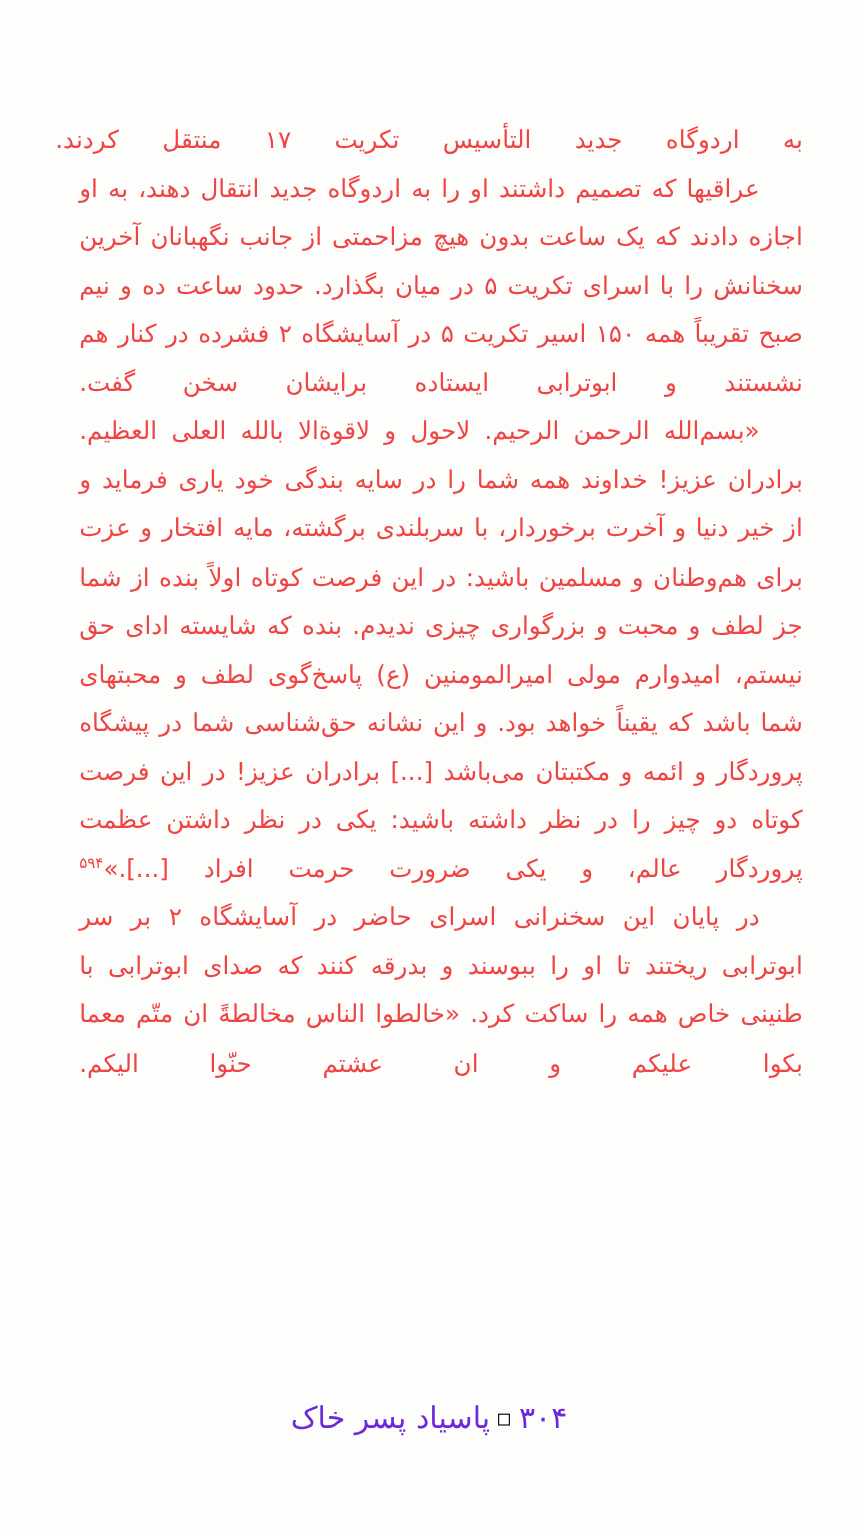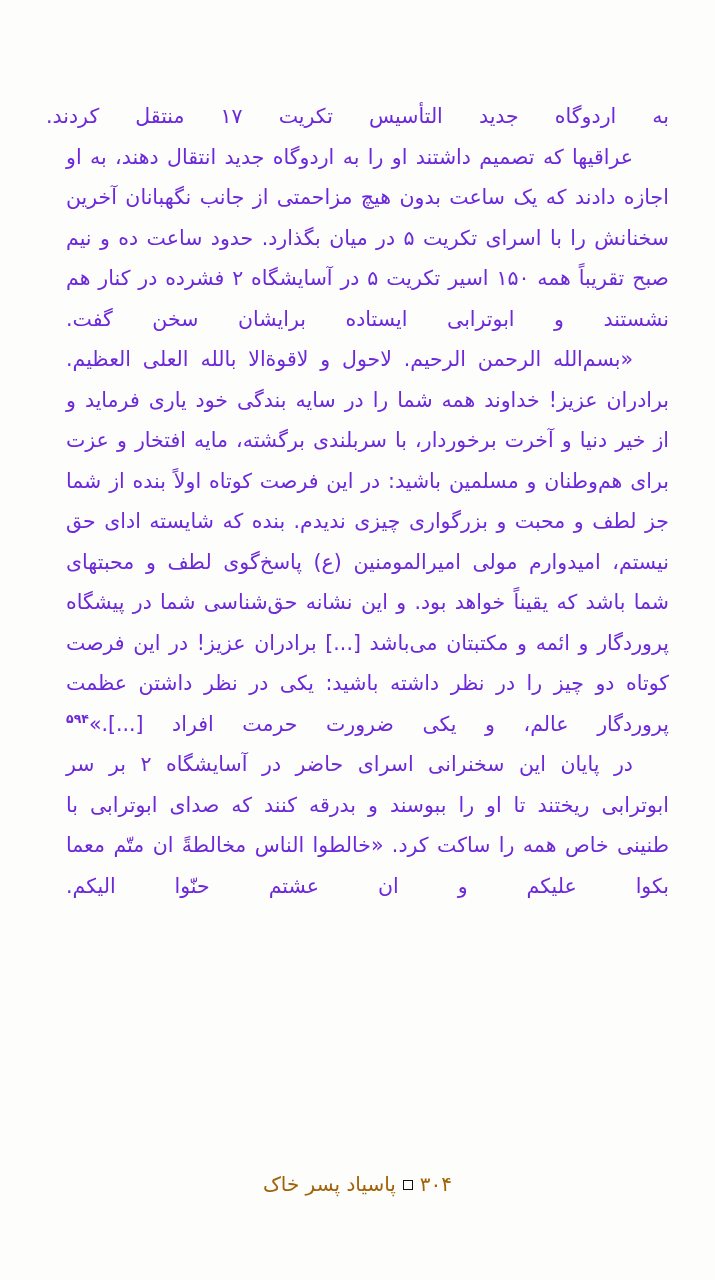--- a/index.html
+++ b/index.html
@@ -25,45 +25,44 @@
     flex-direction: column;
   }
   .body-text {
     direction: rtl;
     text-align: justify;
     text-align-last: justify;
     font-size: 20.5px;
     line-height: 40.5px;
     letter-spacing: 0px;
     word-spacing: 1px;
-    color: #6d28d9;
+    color: #ef4444;
   }
   .para {
     margin: 0 0 0 0;
     text-indent: 0;
   }
   .para.indent {
     text-indent: 36px;
     margin-left: 20px;
   }
   .para.last-left {
     text-align-last: right;
   }
   .sup {
     font-size: 12.5px;
     vertical-align: super;
     line-height: 0;
-    font-weight: bold;
   }
   .footer {
     margin-top: auto;
     direction: rtl;
     text-align: center;
-    font-size: 20px;
-    color: #a16207;
+    font-size: 25px;
+    color: #6d28d9;
     padding-bottom: 44px;
     letter-spacing: 0.5px;
   }
   .footer .sq {
     display: inline-block;
     width: 8px;
     height: 8px;
     border: 1.4px solid #111;
     margin: 0 7px 1px 7px;
     vertical-align: middle;

